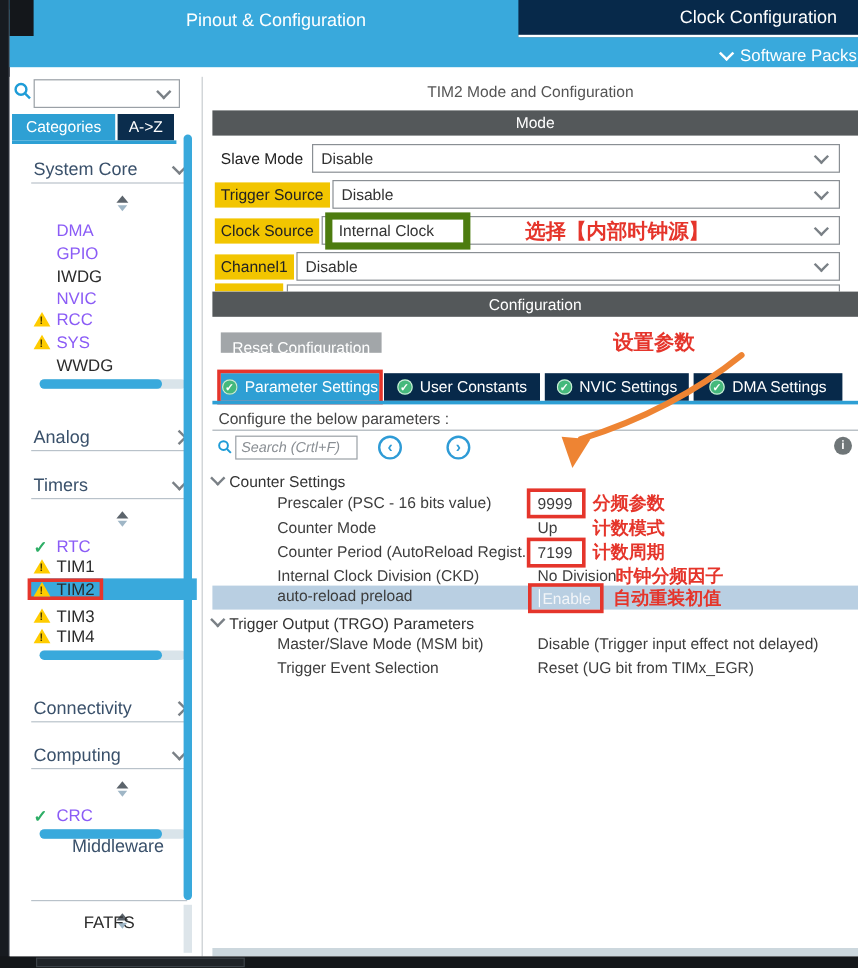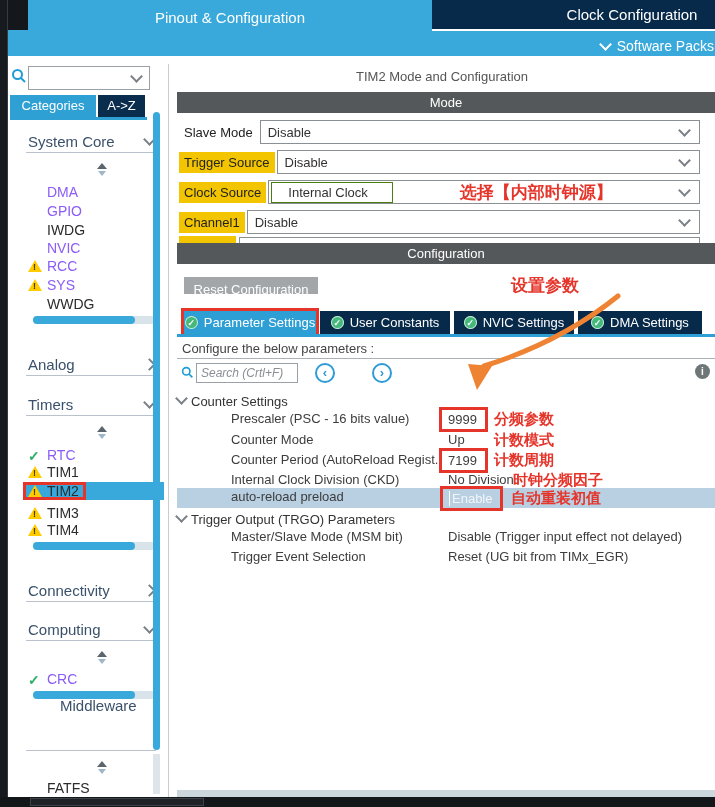--- a/index.html
+++ b/index.html
@@ -50,23 +50,23 @@
   .sscroll{position:absolute;left:145px;top:48px;width:7px;height:638px;border-radius:4px;background:#39a9dc;}
   .sscrolltrack{position:absolute;left:145px;top:690px;width:7px;height:40px;background:#dde5ea;}
   
   .main{position:absolute;left:168px;top:64px;width:547px;height:733px;background:#fff;border-left:1px solid #c8ccd0;box-sizing:border-box;}
   .mtitle{position:absolute;left:0;top:5px;width:100%;text-align:center;font-size:13px;color:#555;}
   .secbar{position:absolute;left:8px;right:0;height:21px;background:#54585a;color:#fff;font-size:13px;text-align:center;line-height:21px;}
   .mrow{position:absolute;left:10px;right:15px;height:24px;display:flex;align-items:center;}
   .mlabel{font-size:13px;color:#222;padding:3px 5px;margin-right:2px;white-space:nowrap;}
   .mlabel.yellow{background:#f2c500;}
   .mdrop{flex:1;height:24px;box-sizing:border-box;border:1px solid #8a8f94;background:#fff;display:flex;align-items:center;
-      padding:0 10px 0 7px;font-size:13px;color:#333;gap:21px;}
+      padding:0 10px 0 7px;font-size:13px;color:#333;}
   .mdrop .chev{margin-left:auto;}
-  .redbox-val{border:1px solid #4d7c0f;padding:2px 24px 2px 16px;margin-left:-5px;}
+  .redbox-val{border:6px solid #4d7c0f;padding:2px 24px 2px 5px;margin-left:-5px;}
   .annot{color:#e5352b;font-weight:bold;}
   .mode-annot{font-size:17px;margin-left:46px;white-space:nowrap;}
   .partial{position:absolute;left:10px;right:15px;top:172px;height:7px;overflow:hidden;}
   .partial .yl{position:absolute;left:0;top:0;width:57px;height:7px;background:#f2c500;}
   .partial .dd{position:absolute;left:60px;right:0;top:1px;height:20px;border:1px solid #8a8f94;background:#fff;}
   .resetbtn{position:absolute;left:15px;top:213px;width:134px;height:17px;background:#a2a6a9;color:#fff;font-size:13px;
       text-align:center;line-height:25px;}
   .cfg-annot{position:absolute;left:342px;top:210px;font-size:17px;white-space:nowrap;}
   .ctab{position:absolute;top:247px;height:23px;background:#07294a;color:#fff;font-size:13px;display:flex;align-items:center;justify-content:center;gap:6px;box-sizing:border-box;}
   .ctab.active{background:#2e9fd4;outline:3px solid #e5352b;outline-offset:0px;}
@@ -253,21 +253,21 @@
 
     <div class="shead" style="top:632px;margin-left:32px;">
       <span>Middleware</span>
       <span class="chev down"></span>
     </div>
     <div class="shr" style="top:686px;"></div>
     <div class="sort" style="top:697px;">
         <div class="up"></div>
         <div class="dn"></div>
       </div>
-    <div class="sitem" style="top:715px;">
+    <div class="sitem" style="top:678px;flex-direction:column;">
         <span class="ic"></span>
         <span class="lbl">FATFS</span>
       </div>
 
     <div class="sscroll"></div>
     <div class="sscrolltrack"></div>
   </div>
 
   <div class="main">
     <div class="mtitle">TIM2 Mode and Configuration</div>

